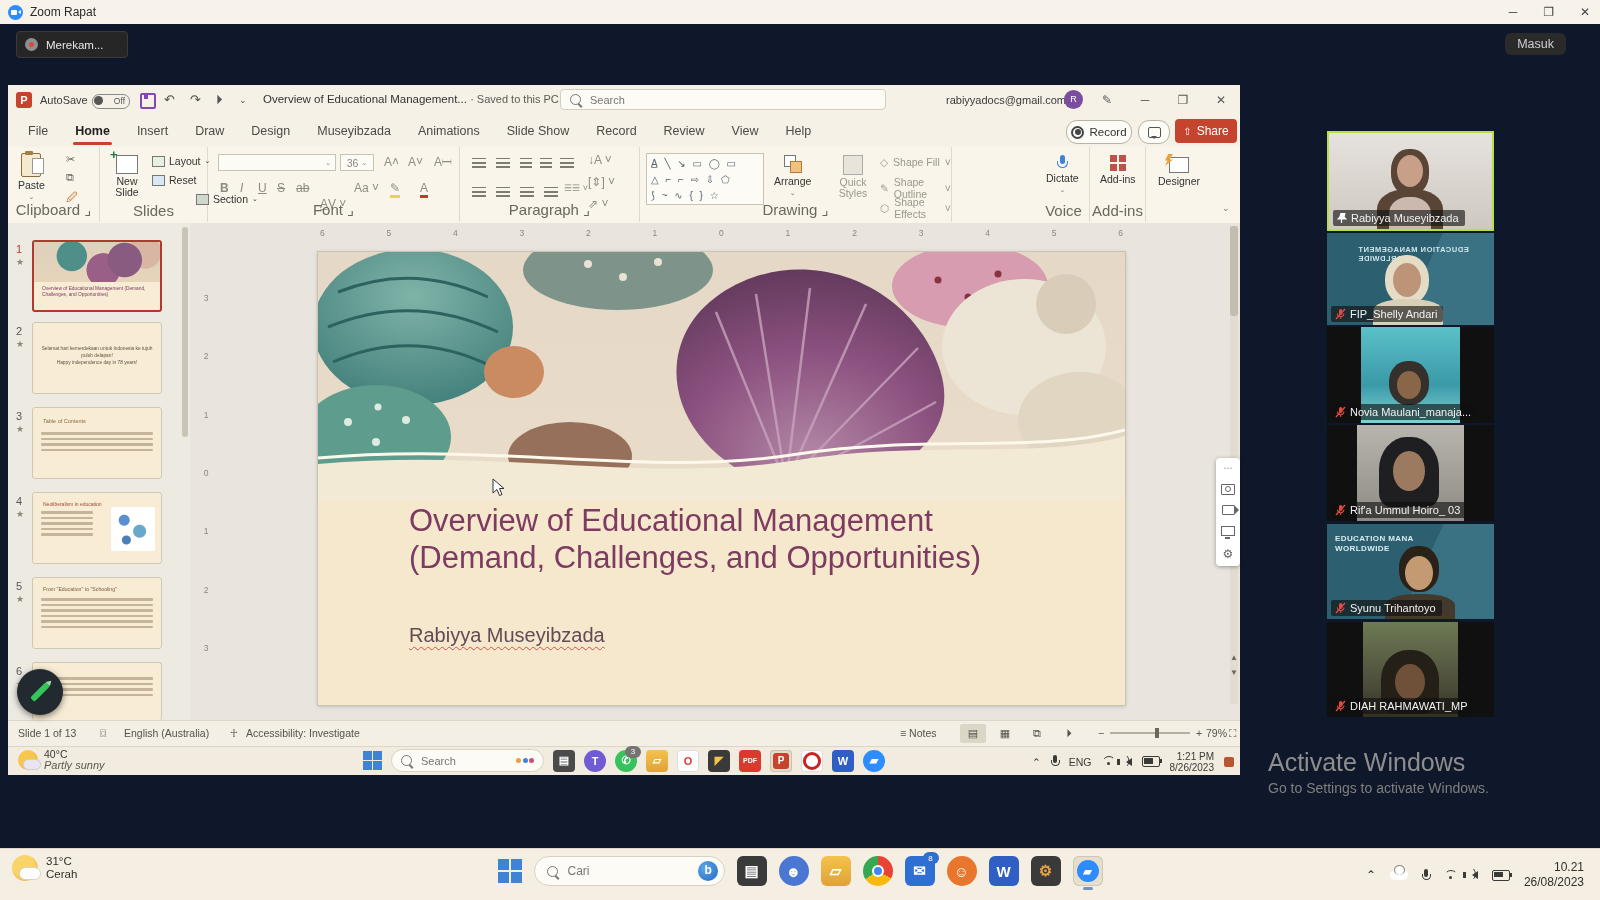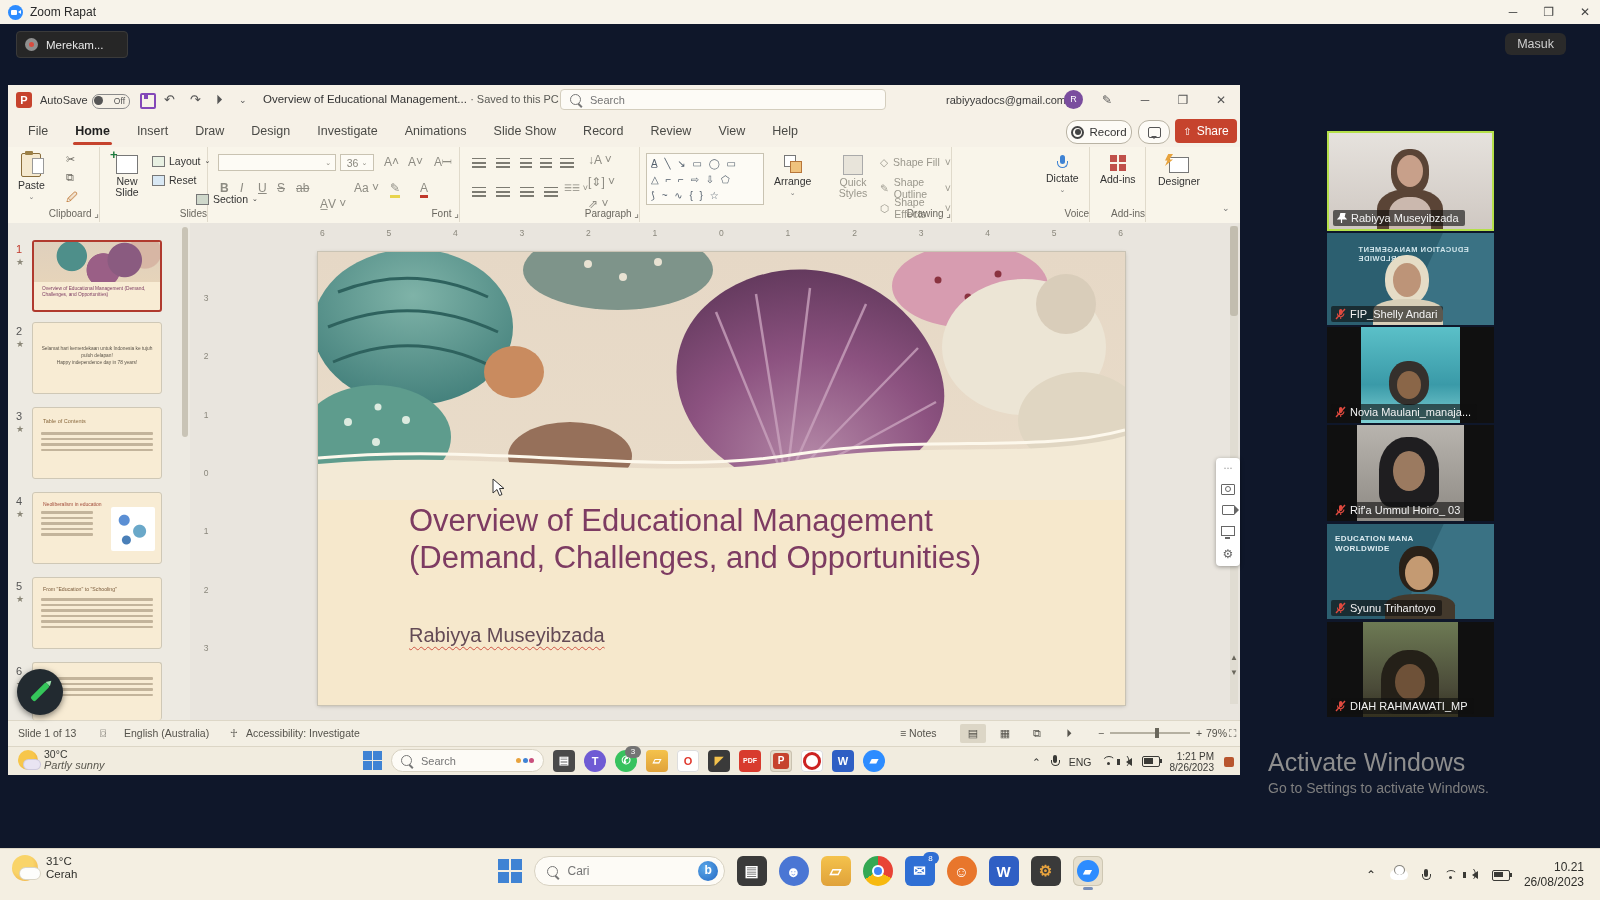--- a/index.html
+++ b/index.html
@@ -58,21 +58,21 @@
   .rec-dot::after{content:"";position:absolute;left:1.5px;top:1.5px;width:6px;height:6px;border-radius:50%;background:#444;}
   .tab-comment{left:1130px;top:35px;width:30px;height:22px;border:1px solid #b9b3a4;border-radius:11px;background:#fdfbf6;
                display:flex;align-items:center;justify-content:center;}
   .bubble{width:11px;height:9px;border:1.5px solid #555;border-radius:2px;position:relative;}
   .bubble::after{content:"";position:absolute;left:2px;top:8px;border-left:3px solid transparent;border-right:3px solid transparent;border-top:3px solid #555;}
   .tab-share{left:1167px;top:34px;width:62px;height:24px;border-radius:4px;background:#c6432d;color:#fff;
              display:flex;align-items:center;justify-content:center;gap:5px;font-size:12px;}
 
   .pp-ribbon{left:0;top:62px;width:1232px;height:76px;background:#f9f5ea;border-bottom:1px solid #d8d2c2;}
   .rgroup{position:absolute;top:0;height:75px;border-right:1px solid #e0dacb;box-sizing:border-box;}
-  .rglabel{position:absolute;bottom:3px;left:0;right:0;text-align:right;font-size:10px;color:#6a675f;}
+  .rglabel{position:absolute;bottom:3px;left:0;right:0;text-align:center;font-size:15px;color:#6a675f;}
   .bigbtn{position:absolute;display:flex;flex-direction:column;align-items:center;font-size:10.5px;color:#333;gap:2px;}
   .ico-paste{width:18px;height:22px;border:1.5px solid #8a6d3b;border-radius:2px;background:#f5e9cf;position:relative;}
   .ico-paste::before{content:"";position:absolute;left:3px;top:-3px;width:8px;height:4px;background:#9c8046;border-radius:1px;}
   .ico-paste::after{content:"";position:absolute;right:-4px;top:4px;width:10px;height:14px;background:#fff;border:1px solid #999;}
   .mini{position:absolute;font-size:11px;color:#6d6a62;}
   .ico-newslide{width:20px;height:17px;border:1.5px solid #777;background:#fff;position:relative;}
   .ico-newslide::before{content:"+";position:absolute;left:-7px;top:-9px;color:#1d7a3e;font-size:13px;font-weight:bold;}
   .smallbtn{position:absolute;font-size:10.5px;color:#333;display:flex;align-items:center;gap:4px;}
   .ico-sq{width:11px;height:9px;border:1px solid #777;background:#e8f0e2;display:inline-block;}
   .fontbox{position:absolute;border:1px solid #c9c3b2;background:#fdfbf5;height:17px;box-sizing:border-box;font-size:10.5px;color:#8a887f;display:flex;align-items:center;justify-content:center;}
@@ -295,21 +295,21 @@
       <div class="abs winbtn" style="left:1158px;">❐</div>
       <div class="abs winbtn" style="left:1196px;">✕</div>
     </div>
 
     <div class="abs pp-tabs">
       <span class="pp-tab">File</span>
       <span class="pp-tab active">Home</span>
       <span class="pp-tab">Insert</span>
       <span class="pp-tab">Draw</span>
       <span class="pp-tab">Design</span>
-      <span class="pp-tab">Investigate</span>
+      <span class="pp-tab">Museyibzada</span>
       <span class="pp-tab">Animations</span>
       <span class="pp-tab">Slide Show</span>
       <span class="pp-tab">Record</span>
       <span class="pp-tab">Review</span>
       <span class="pp-tab">View</span>
       <span class="pp-tab">Help</span>
     </div>
     <div class="abs tab-record">
       <span class="rec-dot"></span>
       <span>Record</span>
@@ -621,21 +621,21 @@
           <div class="zknob"></div>
         </div>
       <span class="st" style="left:1188px;">+</span>
       <span class="st" style="left:1198px;">79%</span>
       <span class="st" style="left:1221px;">⛶</span>
     </div>
 
     <div class="abs in-taskbar">
       <div class="weather">
         <div class="sunic"></div>
-        <div class="wtxt"><span>30°C</span><br><span class="cond">Partly sunny</span></div>
+        <div class="wtxt"><span>40°C</span><br><span class="cond">Partly sunny</span></div>
       </div>
       <div class="centerbar">
         <div class="startic"></div>
         <div class="searchpill">
           <span class="mag"></span>
           <input placeholder="Search" style="">
           <span class="dots3">
               <i style="background:#e8a33d;"></i>
               <i style="background:#3f83d4;"></i>
               <i style="background:#c94f7c;"></i>

